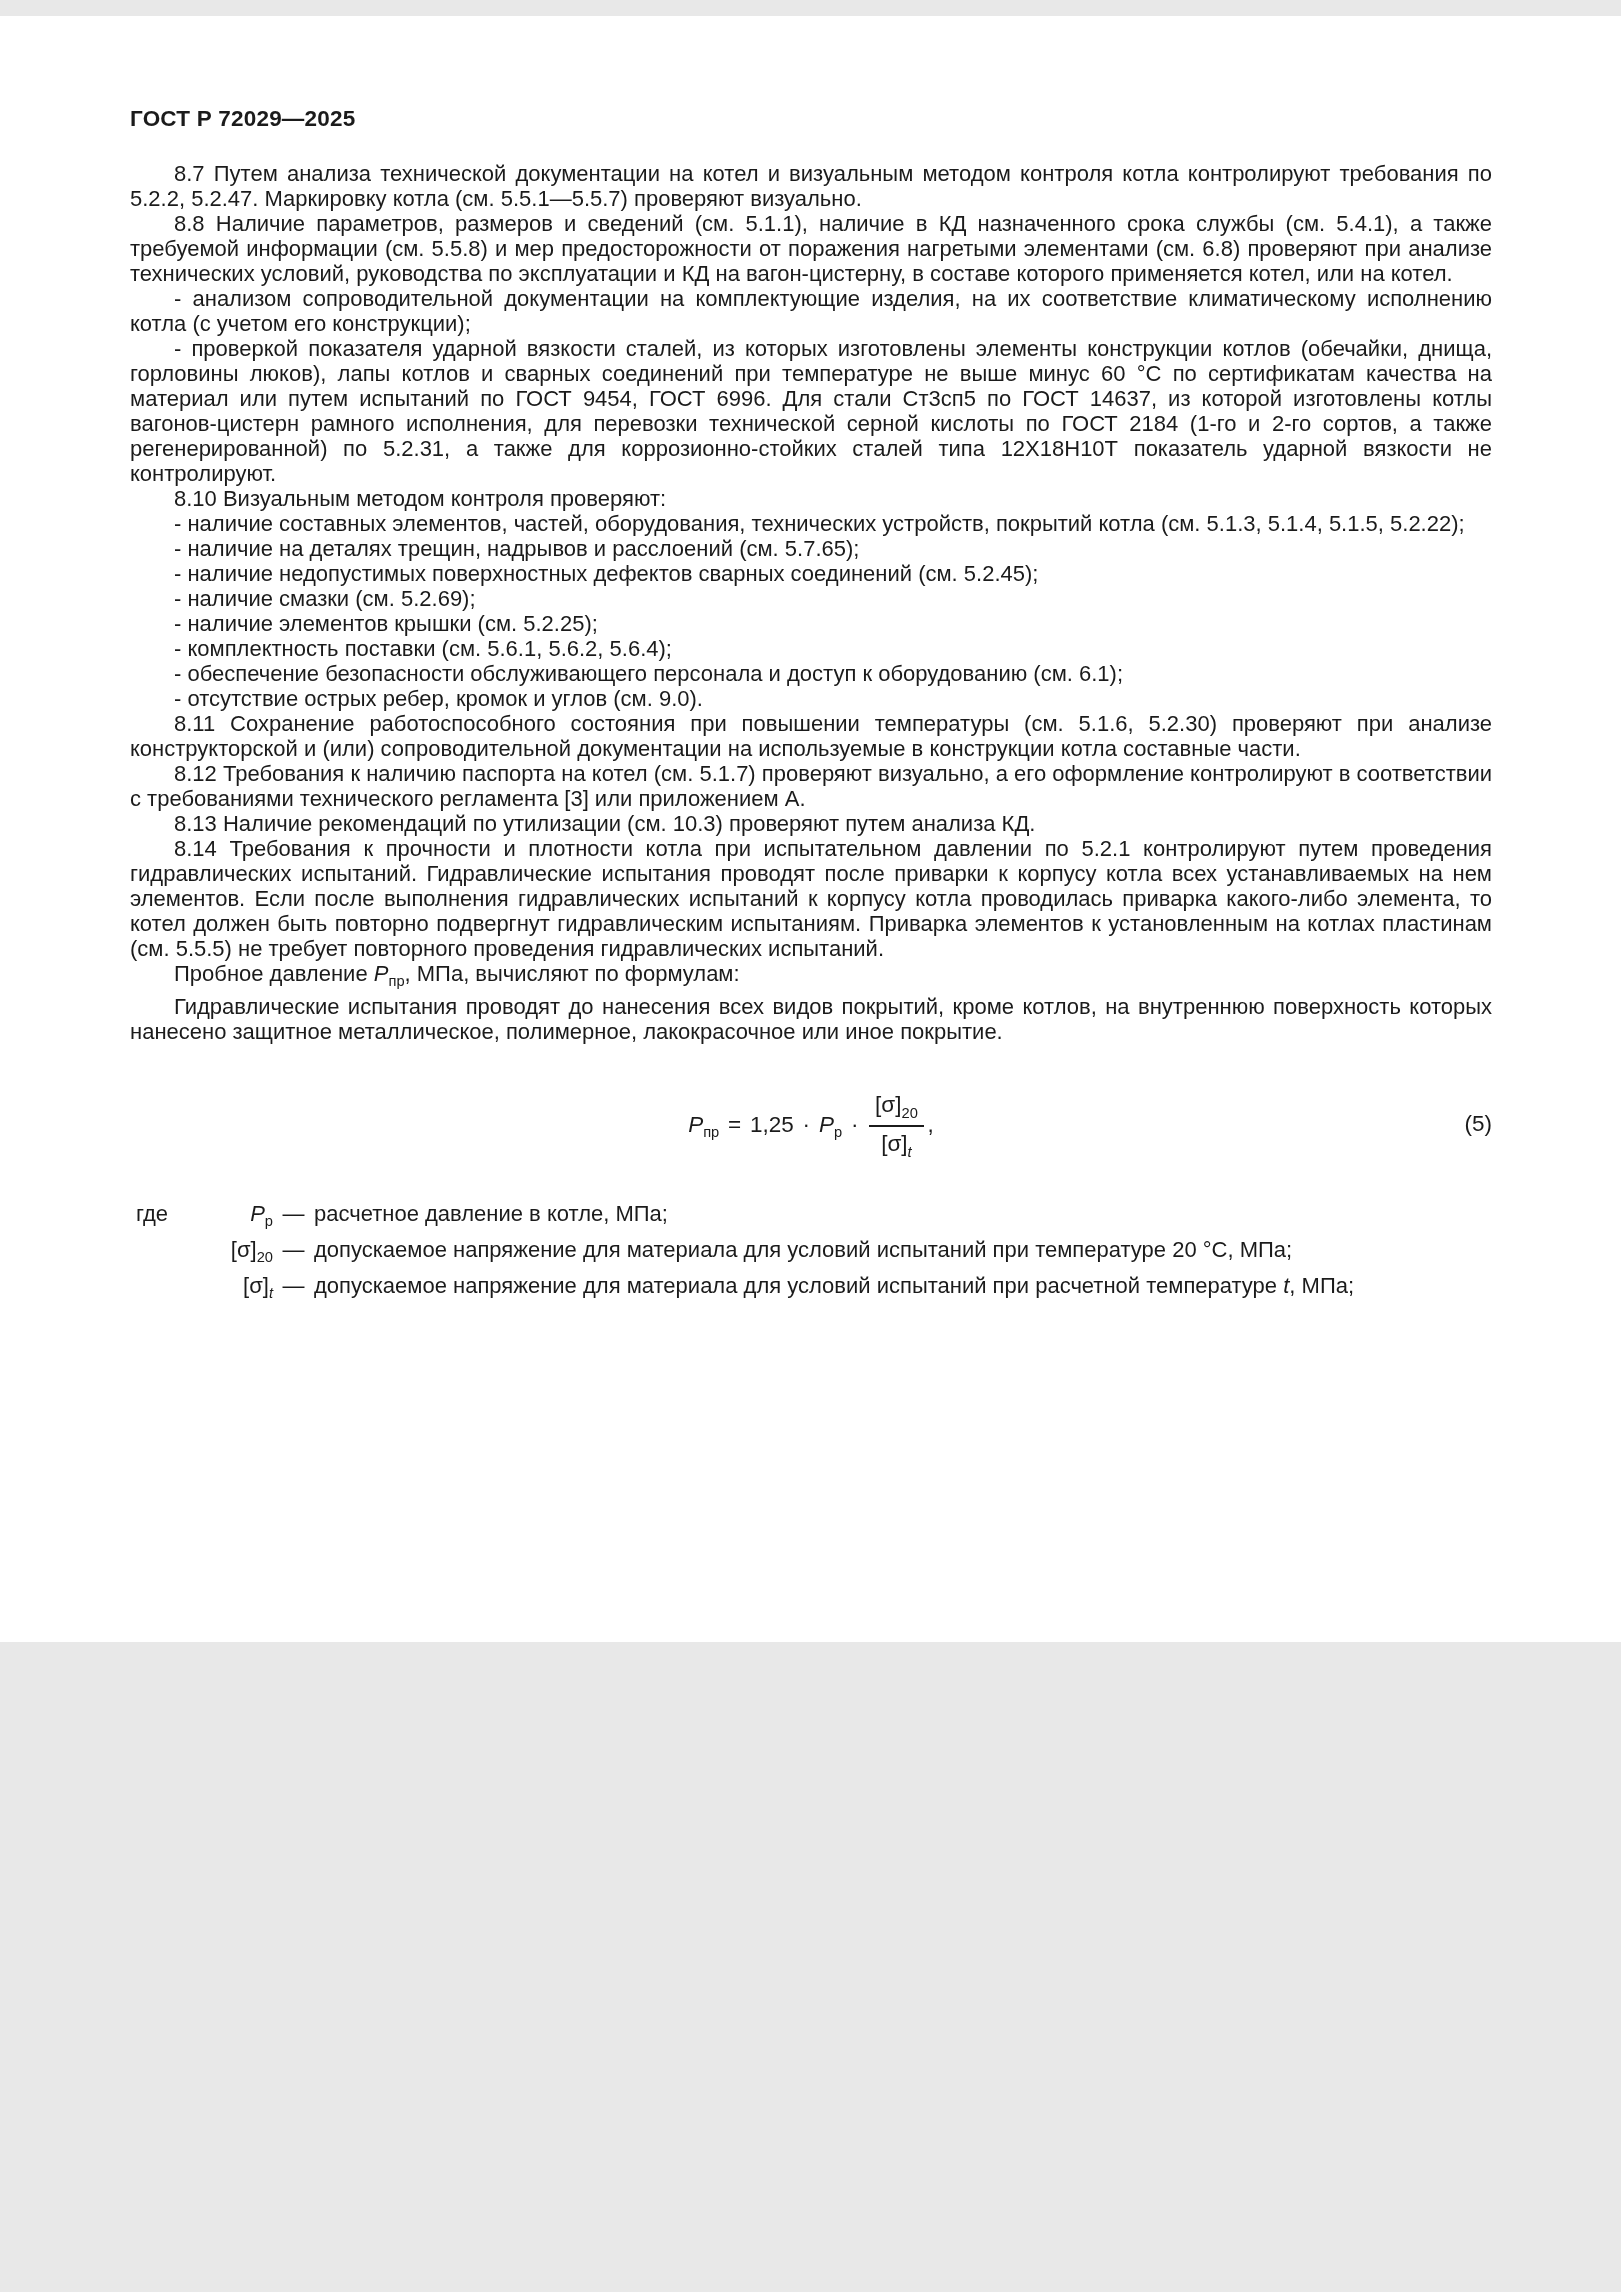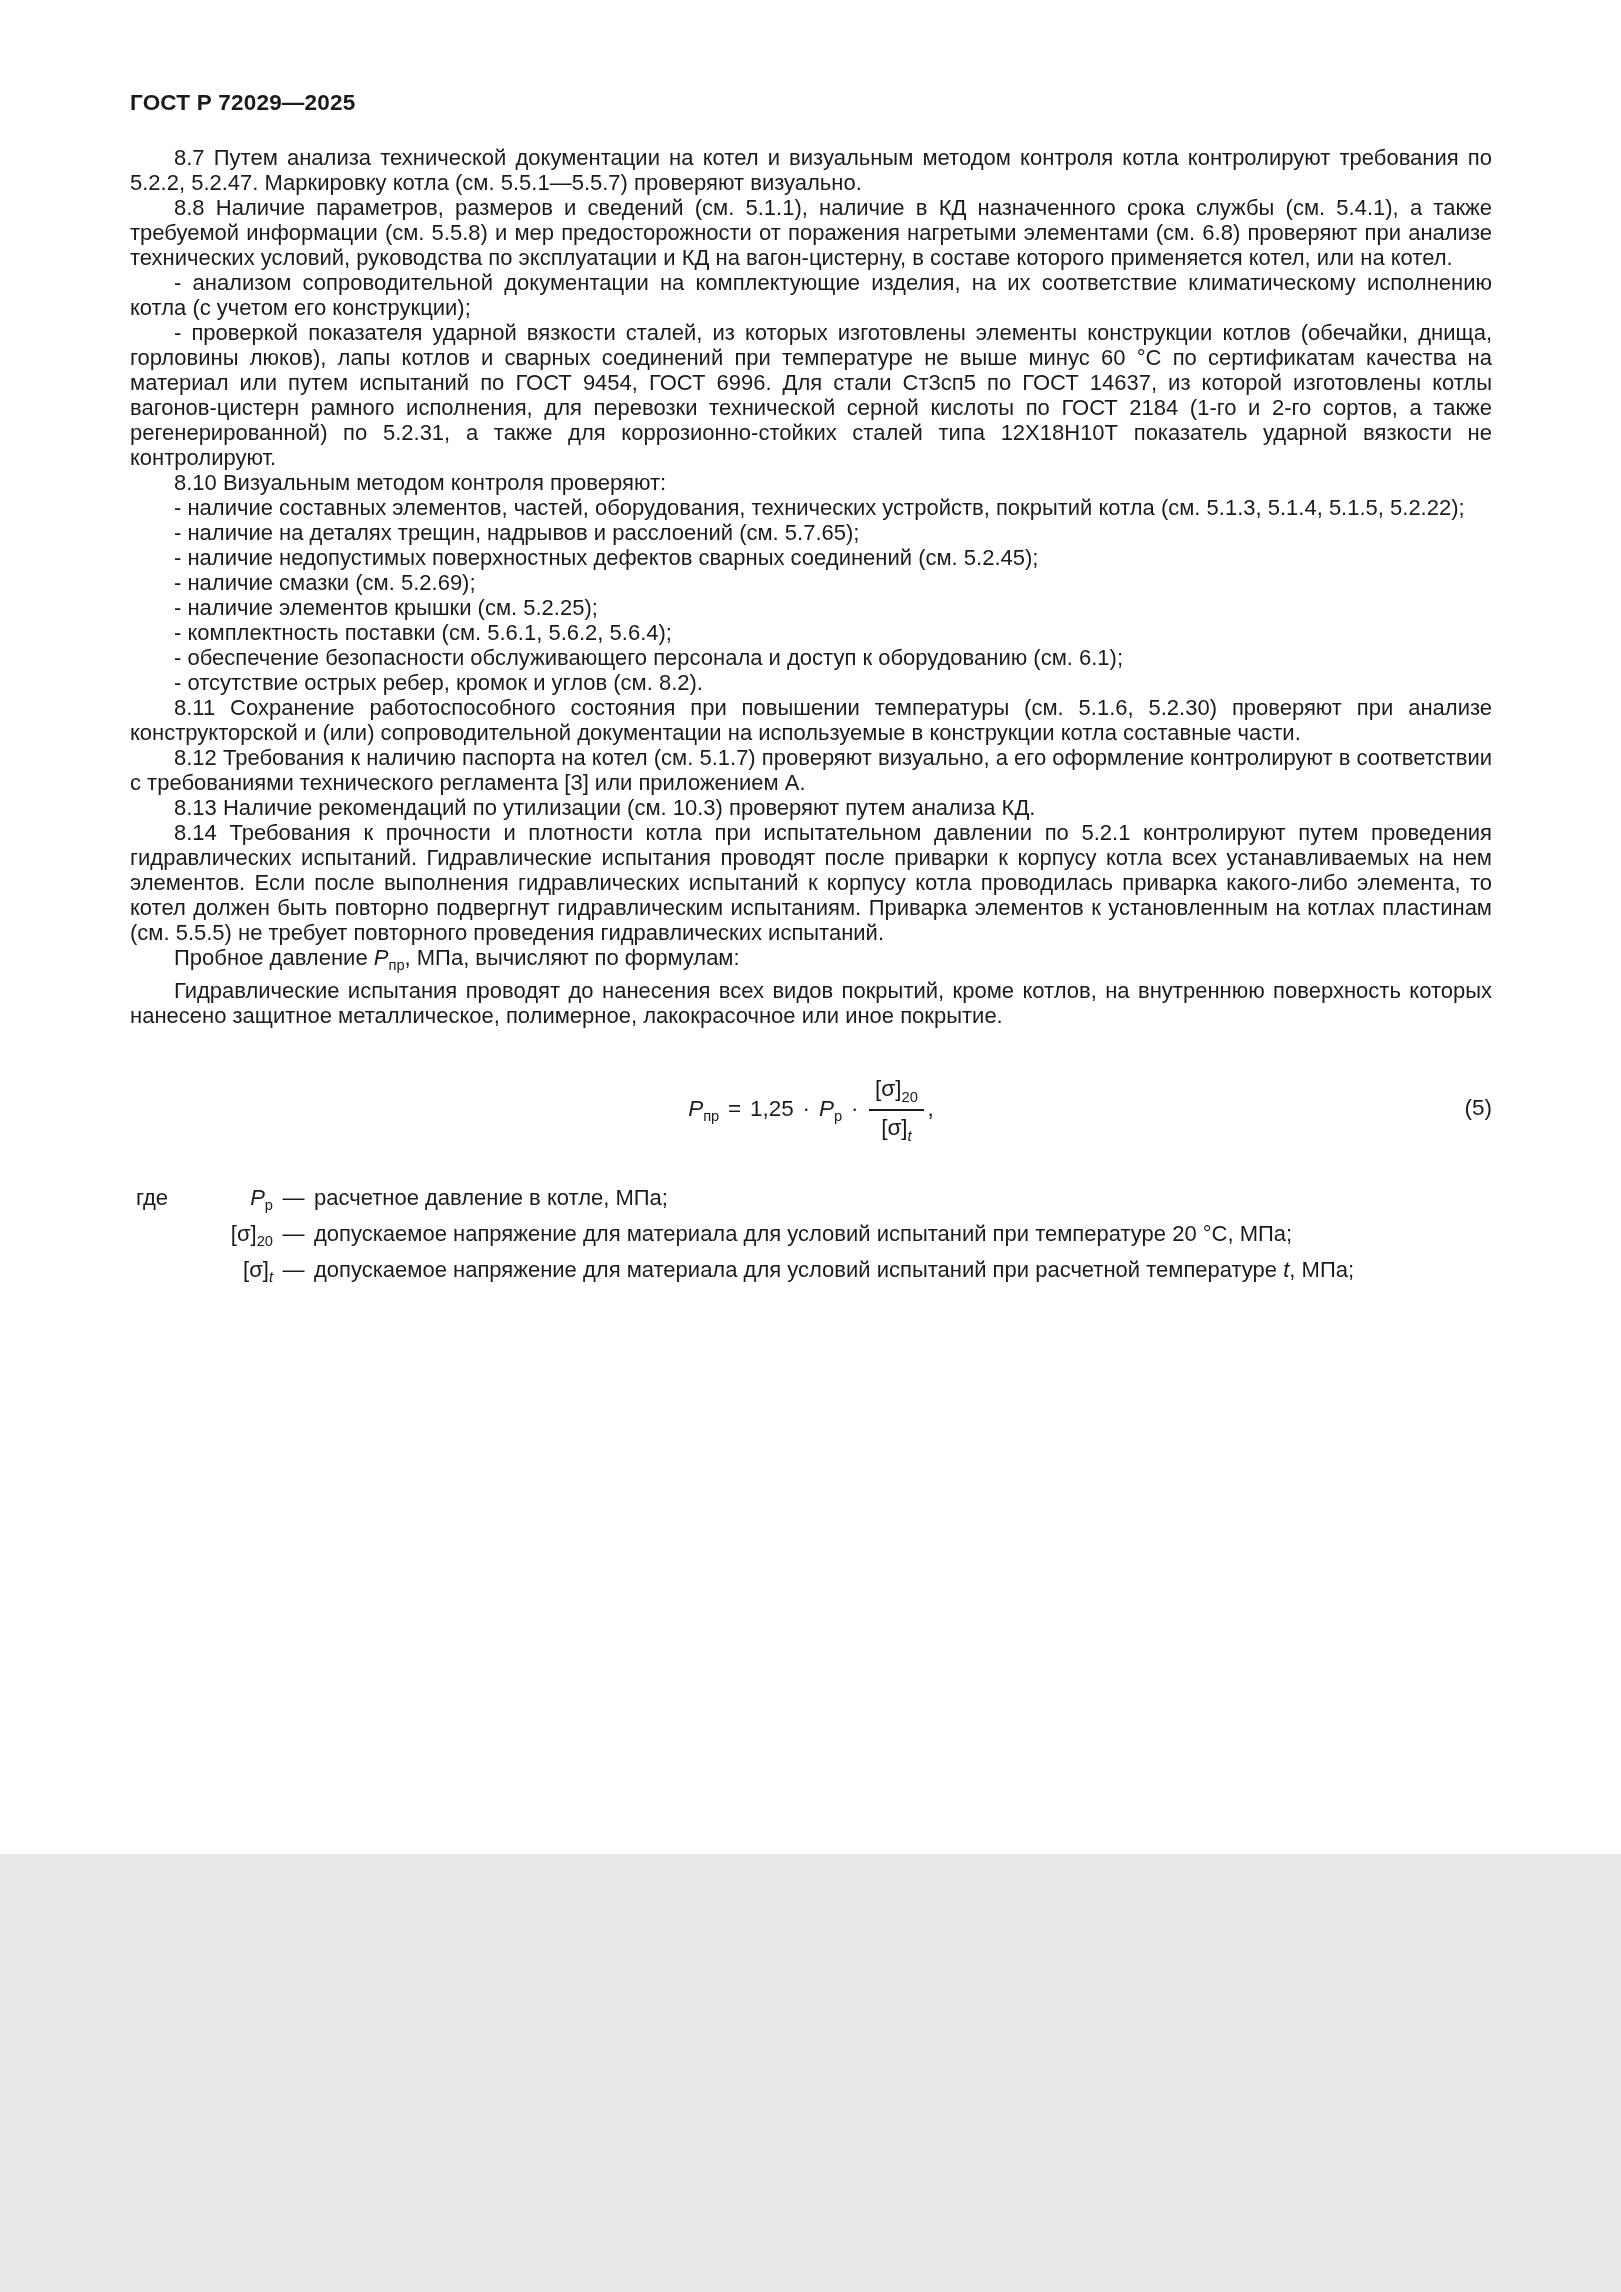--- a/index.html
+++ b/index.html
@@ -1,21 +1,21 @@
 <!DOCTYPE html>
 <html><head>
 <meta charset="utf-8">
 <style>
   html,body { margin:0; padding:0; background:#e8e8e8; }
   .page {
     position: relative;
     width: 1621px;
-    height: 1854px;
+    height: 1626px;
     background: #ffffff;
-    margin: 0 auto;
+    margin: 16px auto;
     font-family: "Liberation Sans", sans-serif;
     color: #1b1b1b;
     overflow: hidden;
   }
   .content {
     position: absolute;
     left: 130px;
     top: 90px;
     width: 1362px;
   }
@@ -109,21 +109,21 @@
       <p>- анализом сопроводительной документации на комплектующие изделия, на их соответствие климатическому исполнению котла (с учетом его конструкции);</p>
       <p>- проверкой показателя ударной вязкости сталей, из которых изготовлены элементы конструкции котлов (обечайки, днища, горловины люков), лапы котлов и сварных соединений при температуре не выше минус 60 °С по сертификатам качества на материал или путем испытаний по ГОСТ 9454, ГОСТ 6996. Для стали Ст3сп5 по ГОСТ 14637, из которой изготовлены котлы вагонов-цистерн рамного исполнения, для перевозки технической серной кислоты по ГОСТ 2184 (1-го и 2-го сортов, а также регенерированной) по 5.2.31, а также для коррозионно-стойких сталей типа 12Х18Н10Т показатель ударной вязкости не контролируют.</p>
       <p>8.10 Визуальным методом контроля проверяют:</p>
       <p>- наличие составных элементов, частей, оборудования, технических устройств, покрытий котла (см. 5.1.3, 5.1.4, 5.1.5, 5.2.22);</p>
       <p>- наличие на деталях трещин, надрывов и расслоений (см. 5.7.65);</p>
       <p>- наличие недопустимых поверхностных дефектов сварных соединений (см. 5.2.45);</p>
       <p>- наличие смазки (см. 5.2.69);</p>
       <p>- наличие элементов крышки (см. 5.2.25);</p>
       <p>- комплектность поставки (см. 5.6.1, 5.6.2, 5.6.4);</p>
       <p>- обеспечение безопасности обслуживающего персонала и доступ к оборудованию (см. 6.1);</p>
-      <p>- отсутствие острых ребер, кромок и углов (см. 8.2).</p>
+      <p>- отсутствие острых ребер, кромок и углов (см. 9.0).</p>
       <p>8.11 Сохранение работоспособного состояния при повышении температуры (см. 5.1.6, 5.2.30) проверяют при анализе конструкторской и (или) сопроводительной документации на используемые в конструкции котла составные части.</p>
       <p>8.12 Требования к наличию паспорта на котел (см. 5.1.7) проверяют визуально, а его оформление контролируют в соответствии с требованиями технического регламента [3] или приложением А.</p>
       <p>8.13 Наличие рекомендаций по утилизации (см. 10.3) проверяют путем анализа КД.</p>
       <p>8.14 Требования к прочности и плотности котла при испытательном давлении по 5.2.1 контролируют путем проведения гидравлических испытаний. Гидравлические испытания проводят после приварки к корпусу котла всех устанавливаемых на нем элементов. Если после выполнения гидравлических испытаний к корпусу котла проводилась приварка какого-либо элемента, то котел должен быть повторно подвергнут гидравлическим испытаниям. Приварка элементов к установленным на котлах пластинам (см. 5.5.5) не требует повторного проведения гидравлических испытаний.</p>
       <p><span>Пробное давление </span><span class="fvar">P</span><sub class="fsub">пр</sub><span>, МПа, вычисляют по формулам:</span></p>
       <p>Гидравлические испытания проводят до нанесения всех видов покрытий, кроме котлов, на внутреннюю поверхность которых нанесено защитное металлическое, полимерное, лакокрасочное или иное покрытие.</p>
     </div>
 
     <div class="formula-block">
       <div class="formula-line">

